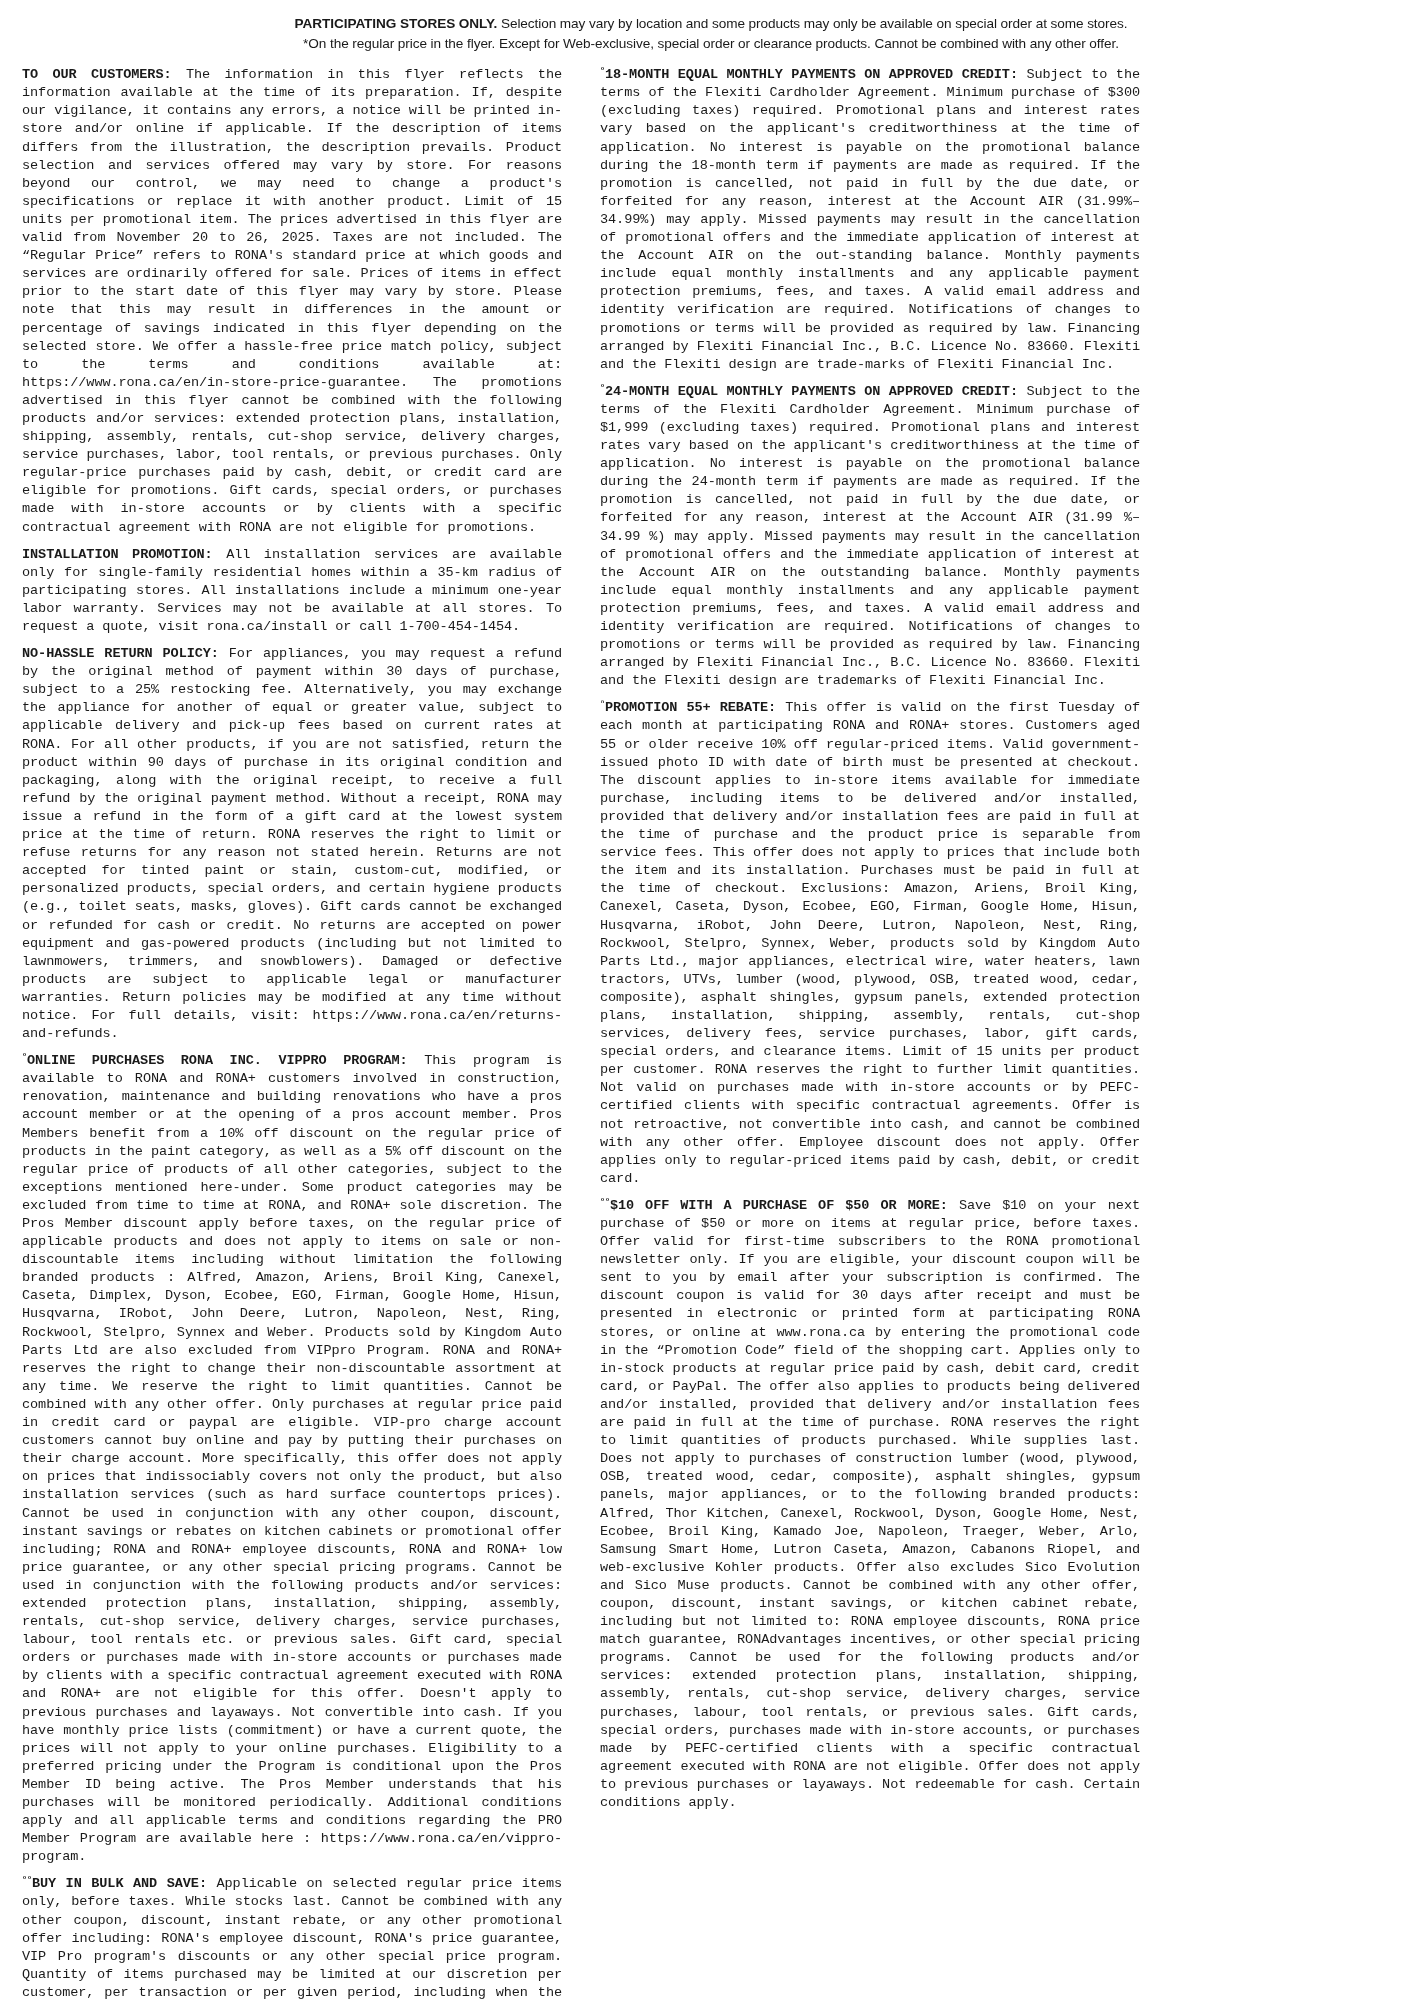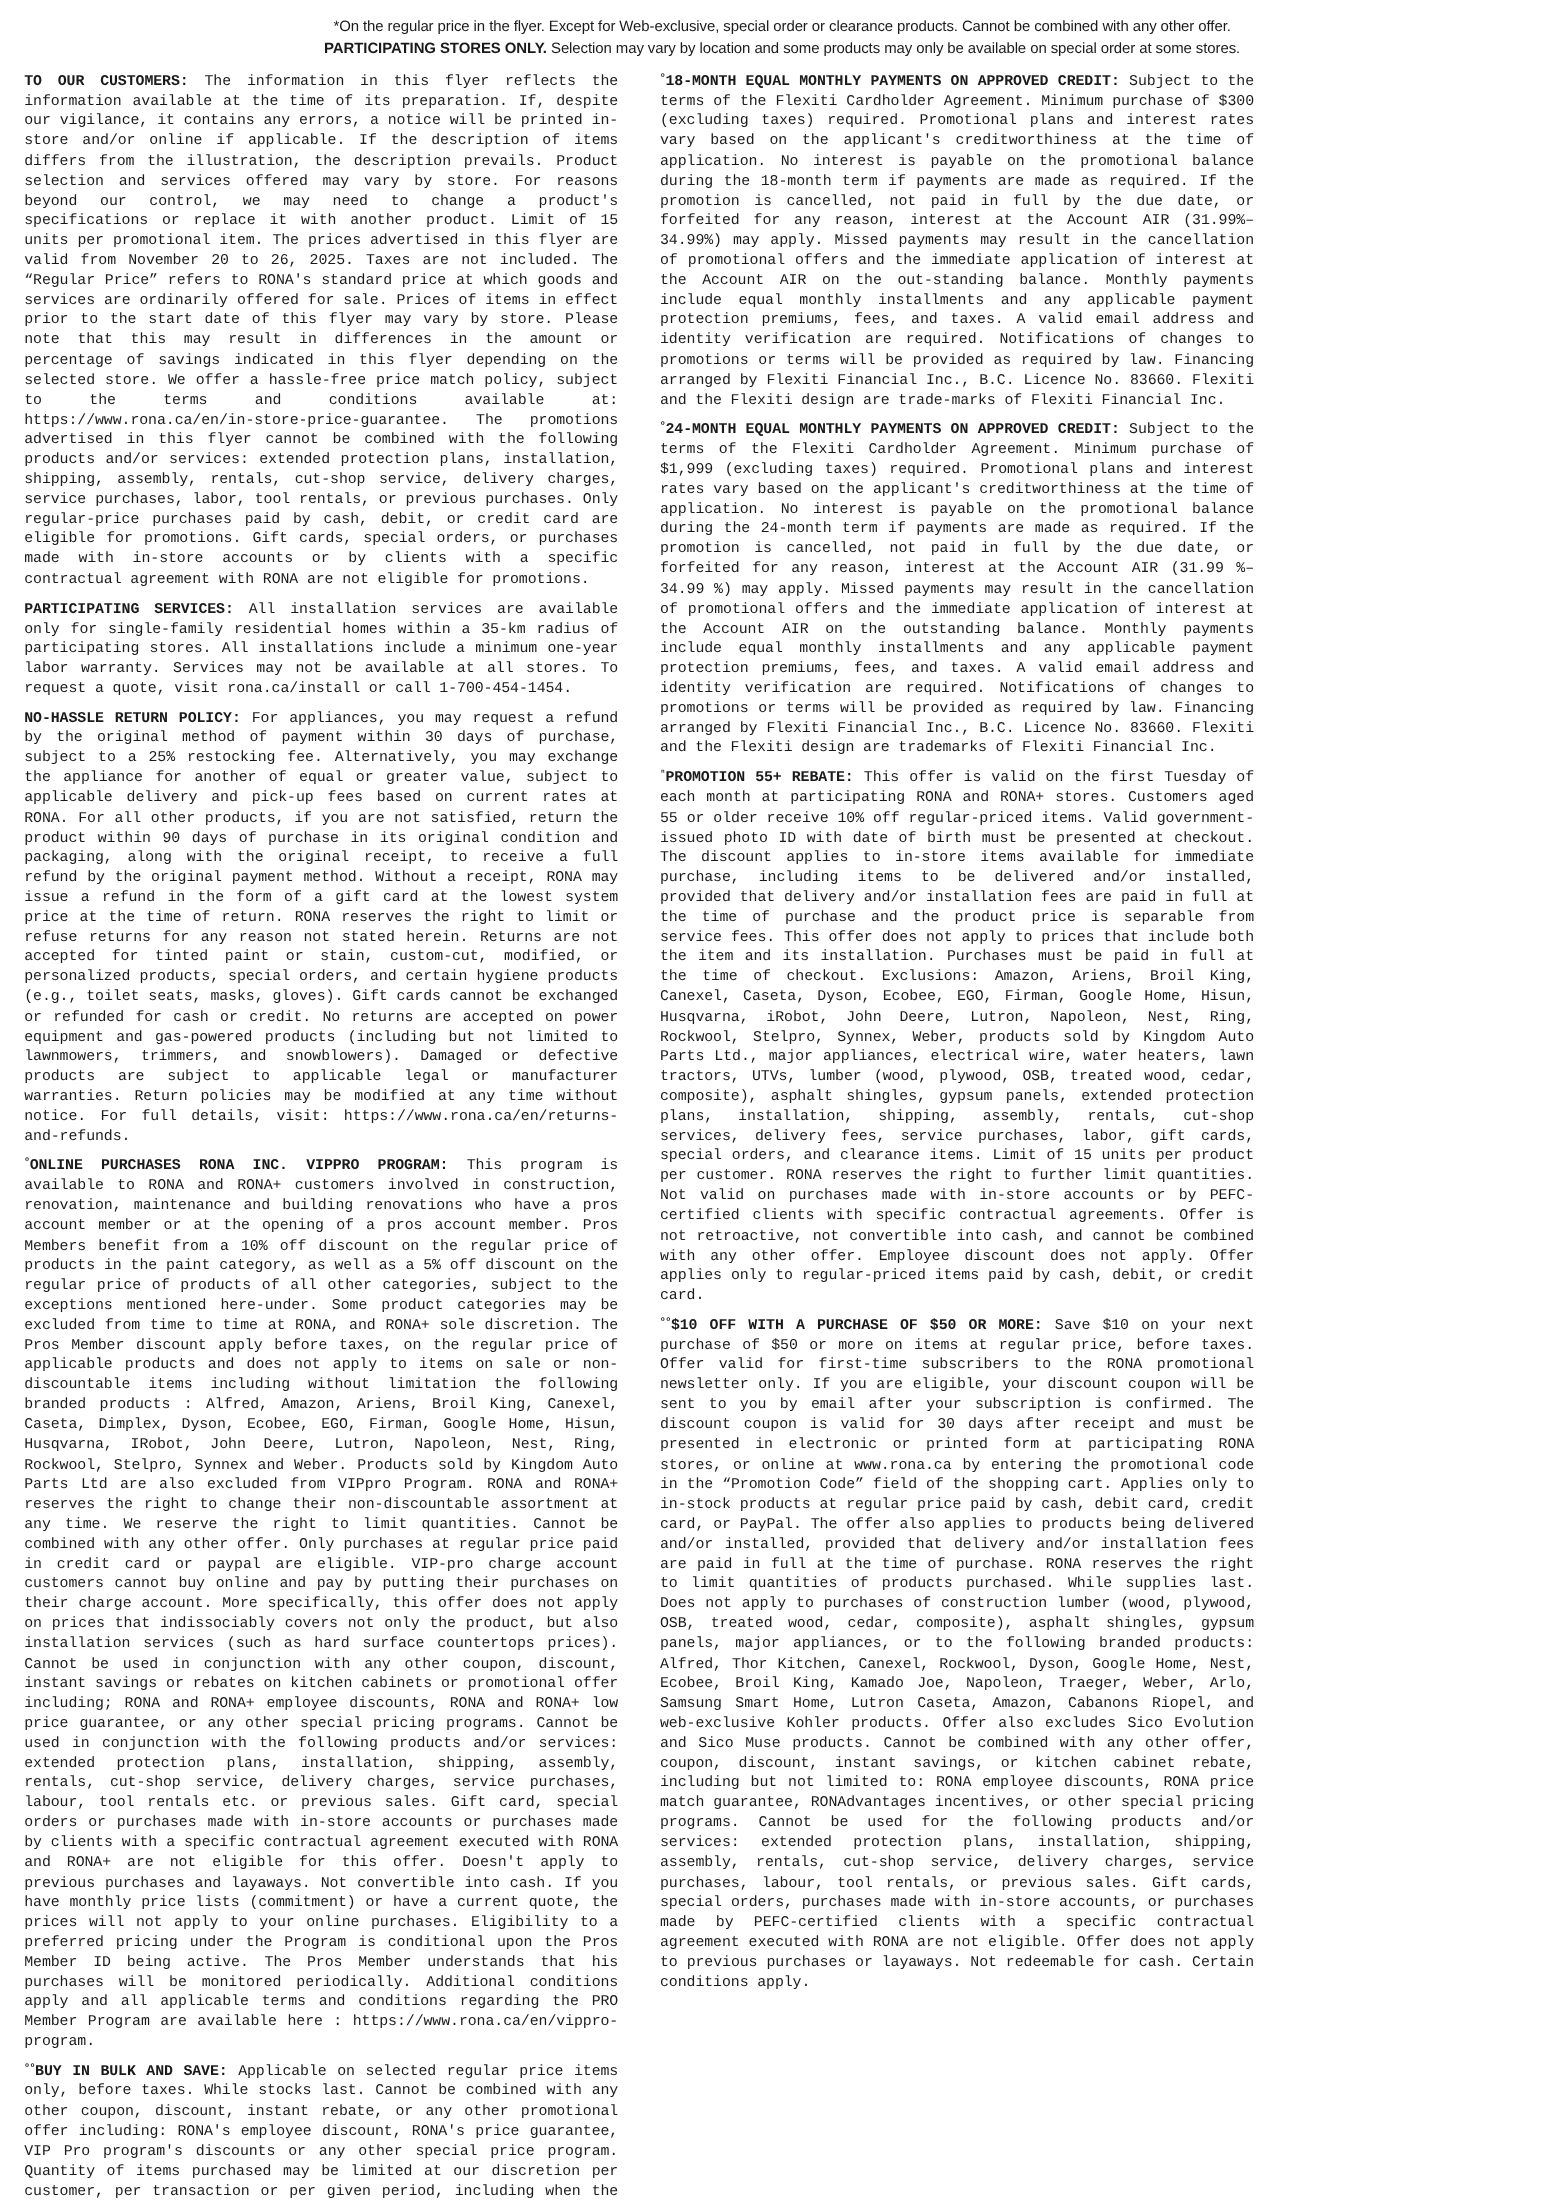--- a/index.html
+++ b/index.html
@@ -59,28 +59,28 @@
     line-height: 0;
     font-weight: bold;
   }
 </style>
 </head>
 <body>
 
 <div class="page">
 
   <div class="preamble">
+    <p><b>PARTICIPATING STORES ONLY.</b><span> Selection may vary by location and some products may only be available on special order at some stores.</span></p>
     <p>*On the regular price in the flyer. Except for Web-exclusive, special order or clearance products. Cannot be combined with any other offer.</p>
-    <p><b>PARTICIPATING STORES ONLY.</b><span> Selection may vary by location and some products may only be available on special order at some stores.</span></p>
   </div>
 
   <div class="columns">
     <div class="col" id="col-left">
         <p class="blk"><b class="hd">TO OUR CUSTOMERS:</b><span> The information in this flyer reflects the information available at the time of its preparation. If, despite our vigilance, it contains any errors, a notice will be printed in-store and/or online if applicable. If the description of items differs from the illustration, the description prevails. Product selection and services offered may vary by store. For reasons beyond our control, we may need to change a product's specifications or replace it with another product. Limit of 15 units per promotional item. The prices advertised in this flyer are valid from  November 20 to 26, 2025. Taxes are not included. The “Regular Price” refers to RONA's standard price at which goods and services are ordinarily offered for sale. Prices of items in effect prior to the start date of this flyer may vary by store. Please note that this may result in differences in the amount or percentage of savings indicated in this flyer depending on the selected store. We offer a hassle-free price match policy, subject to the terms and conditions available at: https://www.rona.ca/en/in-store-price-guarantee. The promotions advertised in this flyer cannot be combined with the following products and/or services: extended protection plans, installation, shipping, assembly, rentals, cut-shop service, delivery charges, service purchases, labor, tool rentals, or previous purchases. Only regular-price purchases paid by cash, debit, or credit card are eligible for promotions. Gift cards, special orders, or purchases made with in-store accounts or by clients with a specific contractual agreement with RONA are not eligible for promotions.</span></p>
-        <p class="blk"><b class="hd">PARTICIPATING SERVICES:</b><span> All installation services are available only for single-family residential homes within a 35-km radius of participating stores. All installations include a minimum one-year labor warranty. Services may not be available at all stores. To request a quote, visit rona.ca/install or call 1-700-454-1454.</span></p>
+        <p class="blk"><b class="hd">INSTALLATION PROMOTION:</b><span> All installation services are available only for single-family residential homes within a 35-km radius of participating stores. All installations include a minimum one-year labor warranty. Services may not be available at all stores. To request a quote, visit rona.ca/install or call 1-700-454-1454.</span></p>
         <p class="blk"><b class="hd">NO-HASSLE RETURN POLICY:</b><span> For appliances, you may request a refund by the original method of payment within 30 days of purchase, subject to a 25% restocking fee. Alternatively, you may exchange the appliance for another of equal or greater value, subject to applicable delivery and pick-up fees based on current rates at RONA. For all other products, if you are not satisfied, return the product within 90 days of purchase in its original condition and packaging, along with the original receipt, to receive a full refund by the original payment method. Without a receipt, RONA may issue a refund in the form of a gift card at the lowest system price at the time of return. RONA reserves the right to limit or refuse returns for any reason not stated herein. Returns are not accepted for tinted paint or stain, custom-cut, modified, or personalized products, special orders, and certain hygiene products (e.g., toilet seats, masks, gloves). Gift cards cannot be exchanged or refunded for cash or credit. No returns are accepted on power equipment and gas-powered products (including but not limited to lawnmowers, trimmers, and snowblowers). Damaged or defective products are subject to applicable legal or manufacturer warranties. Return policies may be modified at any time without notice. For full details, visit: https://www.rona.ca/en/returns-and-refunds.</span></p>
         <p class="blk"><sup>ᵒ</sup><b class="hd">ONLINE PURCHASES RONA INC. VIPPRO PROGRAM:</b><span> This program is available to RONA and RONA+ customers involved in construction, renovation, maintenance and building renovations who have a pros account member or at the opening of a pros account member. Pros Members benefit from a 10% off discount on the regular price of products in the paint category, as well as a 5% off discount on the regular price of products of all other categories, subject to the exceptions mentioned here-under. Some product categories may be excluded from time to time at RONA, and RONA+ sole discretion. The Pros Member discount apply before taxes, on the regular price of applicable products and does not apply to items on sale or non-discountable items including without limitation the following branded products : Alfred, Amazon, Ariens, Broil King, Canexel, Caseta, Dimplex, Dyson, Ecobee, EGO, Firman, Google Home, Hisun, Husqvarna, IRobot, John Deere, Lutron, Napoleon, Nest, Ring, Rockwool, Stelpro, Synnex and Weber. Products sold by Kingdom Auto Parts Ltd are also excluded from VIPpro Program. RONA and RONA+ reserves the right to change their non-discountable assortment at any time. We reserve the right to limit quantities. Cannot be combined with any other offer. Only purchases at regular price paid in credit card or paypal are eligible. VIP-pro charge account customers cannot buy online and pay by putting their purchases on their charge account. More specifically, this offer does not apply on prices that indissociably covers not only the product, but also installation services (such as hard surface countertops prices). Cannot be used in conjunction with any other coupon, discount, instant savings or rebates on kitchen cabinets or promotional offer including; RONA and RONA+ employee discounts, RONA and RONA+ low price guarantee, or any other special pricing programs. Cannot be used in conjunction with the following products and/or services: extended protection plans, installation, shipping, assembly, rentals, cut-shop service, delivery charges, service purchases, labour, tool rentals etc. or previous sales. Gift card, special orders or purchases made with in-store accounts or purchases made by clients with a specific contractual agreement executed with RONA and RONA+ are not eligible for this offer. Doesn't apply to previous purchases and layaways. Not convertible into cash. If you have monthly price lists (commitment) or have a current quote, the prices will not apply to your online purchases. Eligibility to a preferred pricing under the Program is conditional upon the Pros Member ID being active. The Pros Member understands that his purchases will be monitored periodically. Additional conditions apply and all applicable terms and conditions regarding the PRO Member Program are available here : https://www.rona.ca/en/vippro-program.</span></p>
         <p class="blk"><sup>ᵒᵒ</sup><b class="hd">BUY IN BULK AND SAVE:</b><span> Applicable on selected regular price items only, before taxes. While stocks last. Cannot be combined with any other coupon, discount, instant rebate, or any other promotional offer including: RONA's employee discount, RONA's price guarantee, VIP Pro program's discounts or any other special price program. Quantity of items purchased may be limited at our discretion per customer, per transaction or per given period, including when the quantity of items purchased exceeds twice the “minimum purchase quantity” indicated.  Does not</span></p>
       </div>
     <div class="col" id="col-right">
         <p class="blk"><sup>ᵒ</sup><b class="hd">18-MONTH EQUAL MONTHLY PAYMENTS ON APPROVED CREDIT:</b><span> Subject to the terms of the Flexiti Cardholder Agreement. Minimum purchase of $300 (excluding taxes) required. Promotional plans and interest rates vary based on the applicant's creditworthiness at the time of application. No interest is payable on the promotional balance during the 18-month term if payments are made as required. If the promotion is cancelled, not paid in full by the due date, or forfeited for any reason, interest at the Account AIR (31.99%–34.99%) may apply. Missed payments may result in the cancellation of promotional offers and the immediate application of interest at the Account AIR on the out-standing balance. Monthly payments include equal monthly installments and any applicable payment protection premiums, fees, and taxes. A valid email address and identity verification are required. Notifications of changes to promotions or terms will be provided as required by law. Financing arranged by Flexiti Financial Inc., B.C. Licence No. 83660. Flexiti and the Flexiti design are trade-marks of Flexiti Financial Inc.</span></p>
         <p class="blk"><sup>ᵒ</sup><b class="hd">24-MONTH EQUAL MONTHLY PAYMENTS ON APPROVED CREDIT:</b><span> Subject to the terms of the Flexiti Cardholder Agreement. Minimum purchase of $1,999 (excluding taxes) required. Promotional plans and interest rates vary based on the applicant's creditworthiness at the time of application. No interest is payable on the promotional balance during the 24-month term if payments are made as required. If the promotion is cancelled, not paid in full by the due date, or forfeited for any reason, interest at the Account AIR (31.99 %–34.99 %) may apply. Missed payments may result in the cancellation of promotional offers and the immediate application of interest at the Account AIR on the outstanding balance. Monthly payments include equal monthly installments and any applicable payment protection premiums, fees, and taxes. A valid email address and identity verification are required. Notifications of changes to promotions or terms will be provided as required by law. Financing arranged by Flexiti Financial Inc., B.C. Licence No. 83660. Flexiti and the Flexiti design are trademarks of Flexiti Financial Inc.</span></p>
         <p class="blk"><sup>ⁿ</sup><b class="hd">PROMOTION 55+ REBATE:</b><span> This offer is valid on the first Tuesday of each month at participating RONA and RONA+ stores. Customers aged 55 or older receive 10% off regular-priced items. Valid government-issued photo ID with date of birth must be presented at checkout. The discount applies to in-store items available for immediate purchase, including items to be delivered and/or installed, provided that delivery and/or installation fees are paid in full at the time of purchase and the product price is separable from service fees. This offer does not apply to prices that include both the item and its installation. Purchases must be paid in full at the time of checkout. Exclusions: Amazon, Ariens, Broil King, Canexel, Caseta, Dyson, Ecobee, EGO, Firman, Google Home, Hisun, Husqvarna, iRobot, John Deere, Lutron, Napoleon, Nest, Ring, Rockwool, Stelpro, Synnex, Weber, products sold by Kingdom Auto Parts Ltd., major appliances, electrical wire, water heaters, lawn tractors, UTVs, lumber (wood, plywood, OSB, treated wood, cedar, composite), asphalt shingles, gypsum panels, extended protection plans, installation, shipping, assembly, rentals, cut-shop services, delivery fees, service purchases, labor, gift cards, special orders, and clearance items. Limit of 15 units per product per customer. RONA reserves the right to further limit quantities. Not valid on purchases made with in-store accounts or by PEFC-certified clients with specific contractual agreements. Offer is not retroactive, not convertible into cash, and cannot be combined with any other offer. Employee discount does not apply. Offer applies only to regular-priced items paid by cash, debit, or credit card.</span></p>
         <p class="blk"><sup>ᵒᵒ</sup><b class="hd">$10 OFF WITH A PURCHASE OF $50 OR MORE:</b><span> Save $10 on your next purchase of $50 or more on items at regular price, before taxes. Offer valid for first-time subscribers to the RONA promotional newsletter only. If you are eligible, your discount coupon will be sent to you by email after your subscription is confirmed. The discount coupon is valid for 30 days after receipt and must be presented in electronic or printed form at participating RONA stores, or online at www.rona.ca by entering the promotional code in the “Promotion Code” field of the shopping cart. Applies only to in-stock products at regular price paid by cash, debit card, credit card, or PayPal. The offer also applies to products being delivered and/or installed, provided that delivery and/or installation fees are paid in full at the time of purchase. RONA reserves the right to limit quantities of products purchased. While supplies last. Does not apply to purchases of construction lumber (wood, plywood, OSB, treated wood, cedar, composite), asphalt shingles, gypsum panels, major appliances, or to the following branded products: Alfred, Thor Kitchen, Canexel, Rockwool, Dyson, Google Home, Nest, Ecobee, Broil King, Kamado Joe, Napoleon, Traeger, Weber, Arlo, Samsung Smart Home, Lutron Caseta, Amazon, Cabanons Riopel, and web-exclusive Kohler products. Offer also excludes Sico Evolution and Sico Muse products. Cannot be combined with any other offer, coupon, discount, instant savings, or kitchen cabinet rebate, including but not limited to: RONA employee discounts, RONA price match guarantee, RONAdvantages incentives, or other special pricing programs. Cannot be used for the following products and/or services: extended protection plans, installation, shipping, assembly, rentals, cut-shop service, delivery charges, service purchases, labour, tool rentals, or previous sales. Gift cards, special orders, purchases made with in-store accounts, or purchases made by PEFC-certified clients with a specific contractual agreement executed with RONA are not eligible. Offer does not apply to previous purchases or layaways. Not redeemable for cash. Certain conditions apply.</span></p>
       </div>

